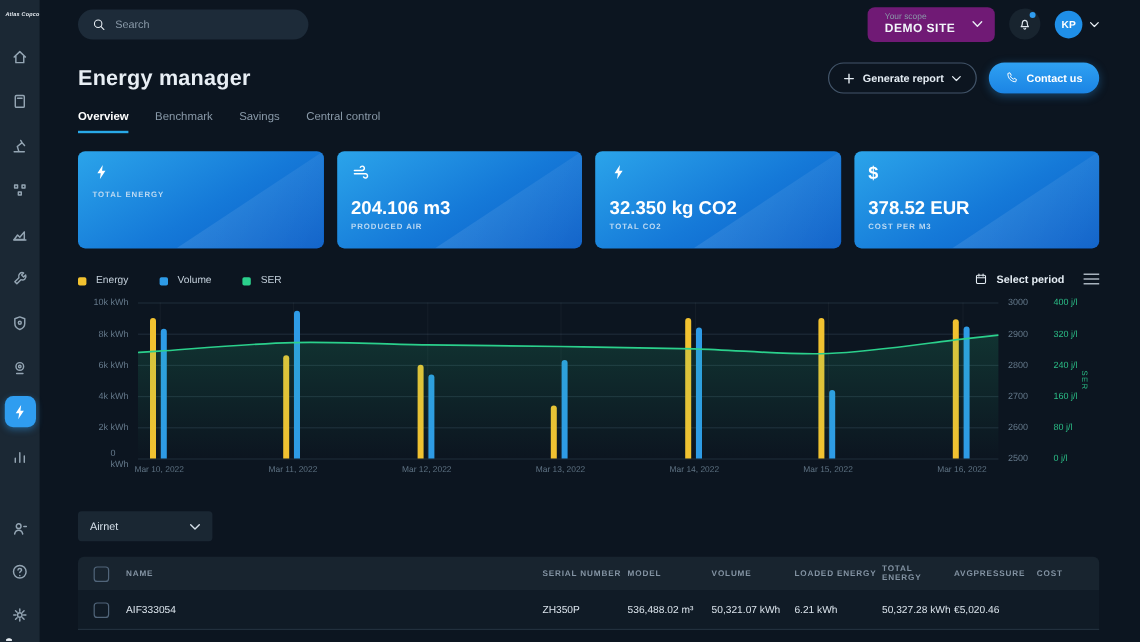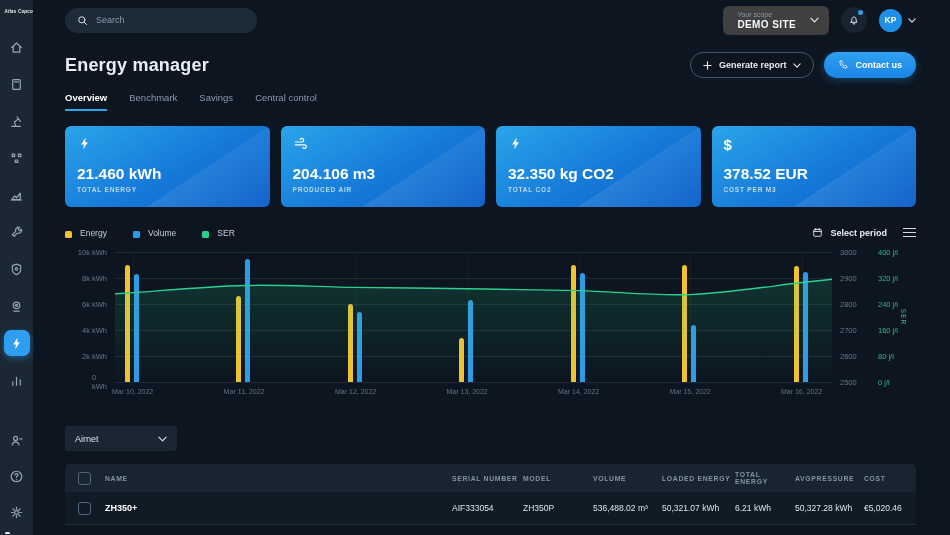--- a/index.html
+++ b/index.html
@@ -19,21 +19,21 @@
   .side-icon svg { width:15px; height:15px; }
   .side-icon.active { background:#2f9df0; color:#ffffff; box-shadow:0 2px 6px rgba(47,157,240,.45); }
   .side-bottom { display:flex; flex-direction:column; align-items:center; gap:10px; padding-bottom:10px; }
 
   
   .topbar { position:absolute; left:33px; top:0; right:0; height:40px; display:flex; align-items:center; padding:0 34px 0 32px; }
   .search { width:192px; height:25px; background:#1d2b39; border-radius:13px; display:flex; align-items:center; gap:8px; padding:0 12px; }
   .search input { background:transparent; border:none; outline:none; color:#cfdae4; font-size:9px; width:140px; font-family:"Liberation Sans",sans-serif; }
   .search input::placeholder { color:#8a9aa9; }
   .top-right { margin-left:auto; display:flex; align-items:center; gap:12px; }
-  .scope { background:#404040; border-radius:6px; height:29px; display:flex; align-items:center; gap:14px; padding:0 10px 0 14px; cursor:pointer; }
+  .scope { background:#701a75; border-radius:6px; height:29px; display:flex; align-items:center; gap:14px; padding:0 10px 0 14px; cursor:pointer; }
   .scope-label { font-size:7px; color:#8a9aa9; }
   .scope-value { font-size:10px; font-weight:bold; letter-spacing:.4px; color:#f2f6fa; margin-top:1px; }
   .bell-wrap { position:relative; width:26px; height:26px; border-radius:50%; background:#18242f; display:flex; align-items:center; justify-content:center; cursor:pointer; color:#dfe8f0; }
   .bell-dot { position:absolute; top:3px; right:4px; width:5px; height:5px; border-radius:50%; background:#2f9df0; }
   .avatar-wrap { display:flex; align-items:center; gap:6px; cursor:pointer; }
   .avatar { width:23px; height:23px; border-radius:50%; background:#1f8fe8; display:flex; align-items:center; justify-content:center;
     font-size:8.5px; font-weight:bold; color:#fff; }
 
   
   .content { position:absolute; left:33px; top:40px; right:0; bottom:0; padding:0 34px 0 32px; }
@@ -269,21 +269,20 @@
         <div class="tab">Benchmark</div>
         <div class="tab">Savings</div>
         <div class="tab">Central control</div>
       </div>
 
     <div class="cards" id="cards">
         <div class="card">
           <div class="cicon"><svg class="icon filled" width="15" height="15" viewBox="0 0 16 16">
               <path d="M9.2 1.6 4.4 9h3L6.6 14.2 11.6 6.6H8.6z" fill="currentColor" stroke="none"></path>
             </svg></div>
-    <div class="cvalue">21.460 kWh</div>
     <div class="clabel">TOTAL ENERGY</div>
         </div>
         <div class="card">
           <div class="cicon"><svg class="icon" width="15" height="15" viewBox="0 0 16 16">
               <path d="M2.5 6.4h7.2a1.9 1.9 0 1 0-1.9-2.8M2.5 9.4h10a1.9 1.9 0 1 1-1.9 2.8"></path>
             </svg></div>
     <div class="cvalue">204.106 m3</div>
     <div class="clabel">PRODUCED AIR</div>
         </div>
         <div class="card">
@@ -426,21 +425,20 @@
           <span class="th">MODEL</span>
           <span class="th">VOLUME</span>
           <span class="th">LOADED ENERGY</span>
           <span class="th">TOTAL ENERGY</span>
           <span class="th">AVGPRESSURE</span>
           <span class="th">COST</span>
         </div>
       <div id="table-body">
           <div class="trow tbody-row">
             <span class="cb"></span>
-            <span class="td name">ZH350+</span>
             <span class="td">AIF333054</span>
             <span class="td">ZH350P</span>
             <span class="td">536,488.02 m³</span>
             <span class="td">50,321.07 kWh</span>
             <span class="td">6.21 kWh</span>
             <span class="td">50,327.28 kWh</span>
             <span class="td">€5,020.46</span>
           </div>
         </div>
     </div>

